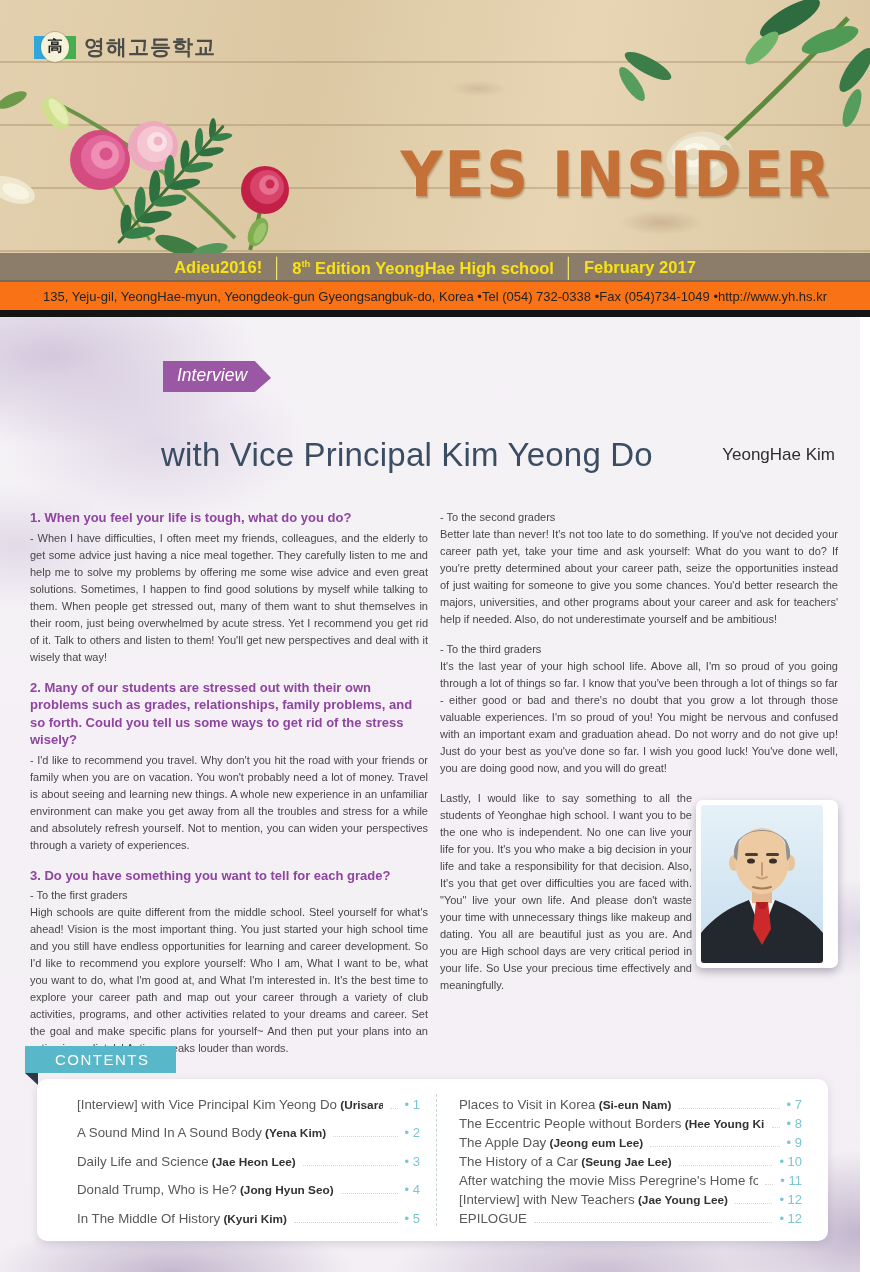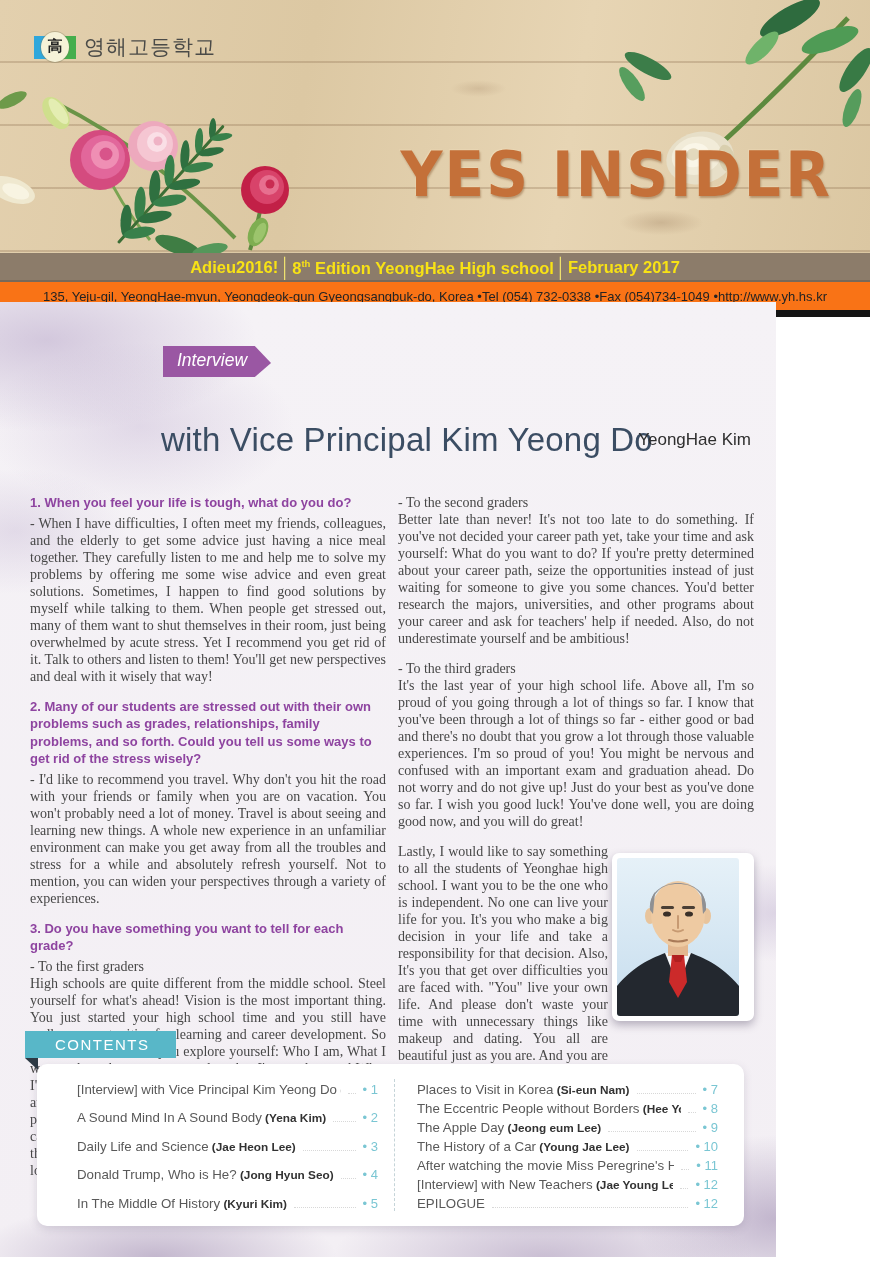--- a/index.html
+++ b/index.html
@@ -14,39 +14,39 @@
       linear-gradient(100deg,#e3d0ae,#dcc8a3 35%,#e7d5b4 65%,#dbc7a2);}
   .flowers{position:absolute;left:0;top:0;}
   .logo{position:absolute;left:34px;top:33px;display:flex;align-items:center;gap:8px;}
   .logo-emblem{position:relative;width:42px;height:27px;display:block;}
   .logo-emblem .half-l{position:absolute;left:0;top:2px;width:21px;height:23px;background:#2fa7dc;}
   .logo-emblem .half-r{position:absolute;right:0;top:2px;width:21px;height:23px;background:#45ae4d;}
   .logo-emblem .petal{position:absolute;left:7px;top:-2px;width:28px;height:30px;background:#f6f2d8;
     border-radius:50% 50% 50% 50%;box-shadow:0 0 0 1px rgba(120,120,90,.35);}
   .logo-emblem .han{position:absolute;left:0;right:0;top:3px;text-align:center;font-weight:bold;
     font-size:15px;color:#222;}
-  .logo-name{font-size:21px;font-weight:normal;color:#4b4b48;letter-spacing:1px;}
+  .logo-name{font-size:21px;font-weight:bold;color:#4b4b48;letter-spacing:1px;}
   .masthead-title{position:absolute;right:38px;top:146px;font-family:"DejaVu Sans",sans-serif;
     font-weight:800;font-size:58px;line-height:1;letter-spacing:2px;color:#c47039;
     text-shadow:1px 2px 2px rgba(115,62,22,.38), -1px -1px 0 rgba(255,235,200,.25);
     transform:scaleY(1.06);}
 
   
   .edition-bar{position:absolute;left:0;top:253px;width:870px;height:29px;background:#8c7c6a;
-    display:flex;align-items:center;justify-content:center;gap:2px;
+    display:flex;align-items:center;justify-content:center;gap:10px;
     box-shadow:inset 0 -2px 0 rgba(0,0,0,.15);}
   .edition-bar .seg{color:#f8e215;font-weight:bold;font-size:16.5px;}
   .edition-bar .sep{color:#f4e670;font-weight:normal;font-size:16px;transform:scaleY(1.2);}
   .edition-bar sup{font-size:9.5px;vertical-align:super;}
   .address-bar{position:absolute;left:0;top:282px;width:870px;height:28px;background:#f97316;
     display:flex;align-items:center;justify-content:center;font-size:13px;color:#232323;}
   .black-bar{position:absolute;left:0;top:310px;width:870px;height:7px;background:#141414;}
 
   
-  .main{position:absolute;left:0;top:302px;width:776px;height:955px;
+  .main{position:absolute;left:0;top:317px;width:860px;height:955px;
     background:
       radial-gradient(ellipse 300px 130px at 6% 4%, rgba(164,142,186,.42), transparent 70%),
       radial-gradient(ellipse 220px 120px at 18% 13%, rgba(178,158,198,.30), transparent 70%),
       radial-gradient(ellipse 160px 90px at 2% 24%, rgba(170,150,192,.25), transparent 70%),
       radial-gradient(ellipse 260px 80px at 20% 100%, rgba(148,128,168,.50), transparent 70%),
       radial-gradient(ellipse 300px 90px at 70% 100%, rgba(140,118,162,.40), transparent 70%),
       radial-gradient(ellipse 200px 120px at 100% 96%, rgba(134,112,158,.45), transparent 70%),
       radial-gradient(ellipse 120px 70px at 100% 64%, rgba(160,140,185,.28), transparent 70%),
       linear-gradient(#f5f2f6,#f3eff4);}
 
@@ -55,21 +55,21 @@
     clip-path:polygon(0 0,85% 0,100% 55%,85% 100%,0 100%);}
   .headline{position:absolute;left:161px;top:80px;font-size:33px;font-weight:400;
     color:#3b4d63;letter-spacing:.2px;margin-top:39px;}
   .byline{position:absolute;right:25px;top:128px;font-size:17px;color:#2e2e2e;}
 
   
   .columns{position:absolute;left:30px;right:22px;top:192px;display:flex;gap:12px;}
   .col{flex:1;min-width:0;}
   .q-heading{font-family:"Liberation Sans",sans-serif;font-weight:bold;font-size:13px;
     line-height:17.5px;color:#8e44a0;margin:0 4px 3px 0;}
-  .para{font-family:Liberation Serif, serif;font-size:14px;line-height:17px;
+  .para{font-family:Liberation Sans, sans-serif;font-size:11px;line-height:17px;
     text-align:justify;color:#474747;margin:0 0 13px 0;hyphens:none;}
   .lastly-row{display:flex;gap:4px;align-items:flex-start;}
   .lastly-row .para{flex:1;}
   .photo-frame{width:132px;flex:0 0 132px;background:#fff;border-radius:7px;padding:5px;
     box-shadow:0 4px 8px rgba(60,50,80,.35);margin-top:10px;}
   .photo-frame svg{display:block;border-radius:3px;}
 
   
   .toc{position:absolute;left:0;right:0;top:729px;height:215px;}
   .toc-ribbon{position:absolute;left:25px;top:0;height:27px;background:#58b7c8;color:#fff;
@@ -308,21 +308,21 @@
               <span class="toc-title">The Eccentric People without Borders<b class="toc-author"> (Hee Young Kim)</b></span>
               <span class="toc-leader"></span>
               <span class="toc-page">• 8</span>
             </div>
             <div class="toc-row">
               <span class="toc-title">The Apple Day<b class="toc-author"> (Jeong eum Lee)</b></span>
               <span class="toc-leader"></span>
               <span class="toc-page">• 9</span>
             </div>
             <div class="toc-row">
-              <span class="toc-title">The History of a Car<b class="toc-author"> (Young Jae Lee)</b></span>
+              <span class="toc-title">The History of a Car<b class="toc-author"> (Seung Jae Lee)</b></span>
               <span class="toc-leader"></span>
               <span class="toc-page">• 10</span>
             </div>
             <div class="toc-row">
               <span class="toc-title">After watching the movie Miss Peregrine's Home for peculiar children</span>
               <span class="toc-leader"></span>
               <span class="toc-page">• 11</span>
             </div>
             <div class="toc-row">
               <span class="toc-title">[Interview] with New Teachers<b class="toc-author"> (Jae Young Lee)</b></span>

